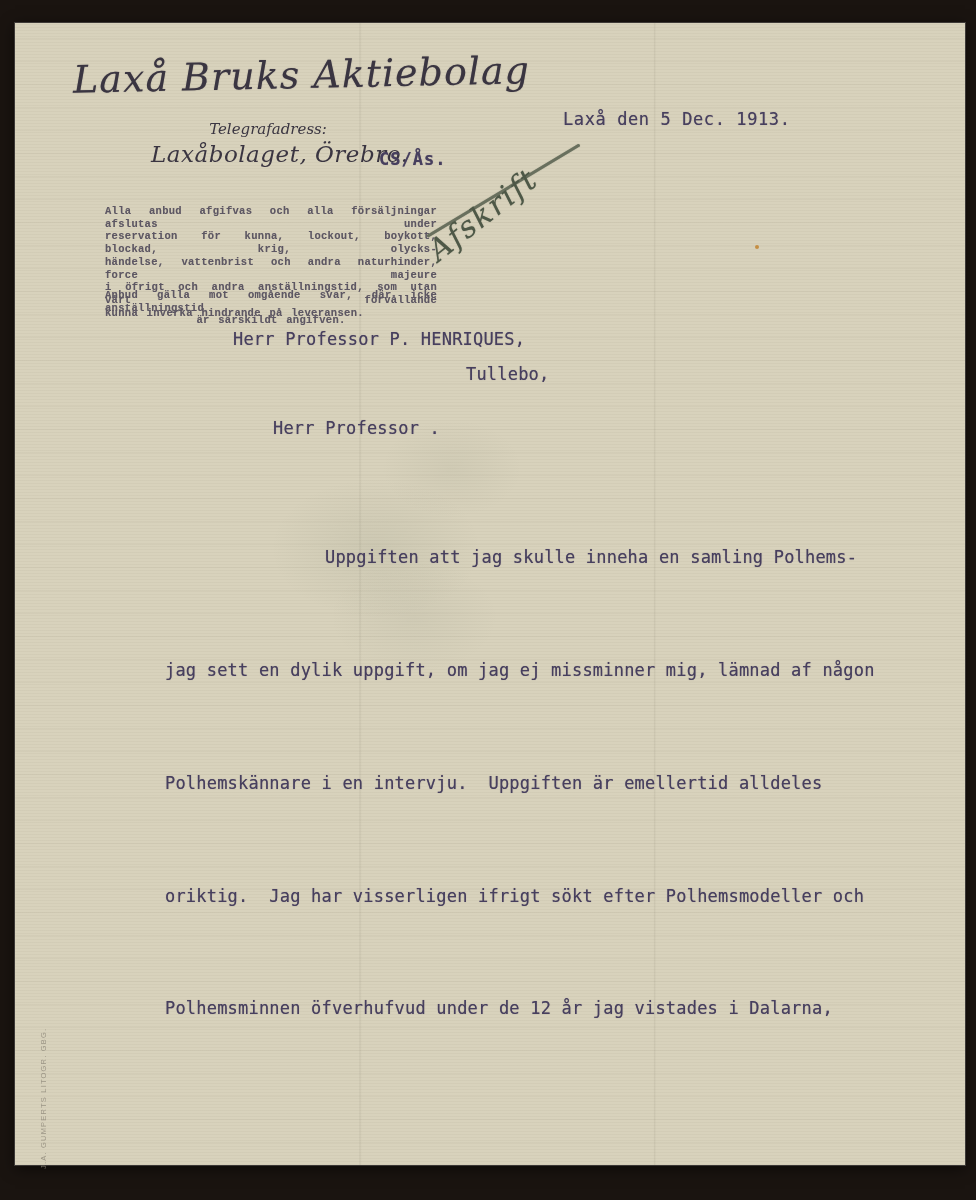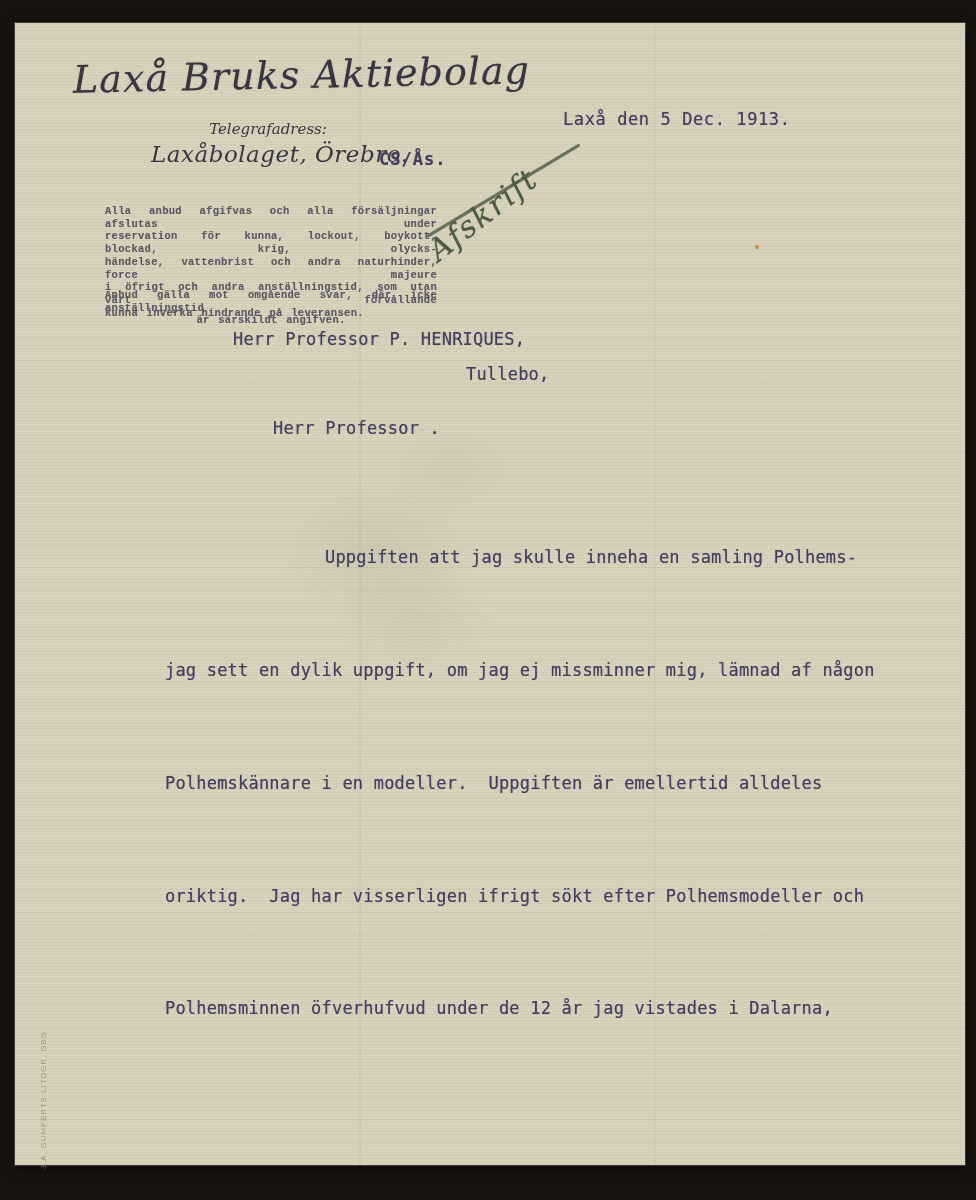--- a/index.html
+++ b/index.html
@@ -118,21 +118,21 @@
   </div>
 
   <div class="typed mono recip1">Herr Professor P. HENRIQUES,</div>
   <div class="typed mono recip-loc">Tullebo,</div>
 
   <div class="typed mono salutation">Herr Professor .</div>
 
   <div class="typed mono body-block">
     <div class="bline ind">Uppgiften att jag skulle inneha en samling Polhems-</div>
     <div class="bline">jag sett en dylik uppgift, om jag ej missminner mig, lämnad af någon</div>
-    <div class="bline">Polhemskännare i en modeller.  Uppgiften är emellertid alldeles</div>
+    <div class="bline">Polhemskännare i en intervju.  Uppgiften är emellertid alldeles</div>
     <div class="bline">oriktig.  Jag har visserligen ifrigt sökt efter Polhemsmodeller och</div>
     <div class="bline">Polhemsminnen öfverhufvud under de 12 år jag vistades i Dalarna,</div>
     
     
     
     
     
     
     
     

